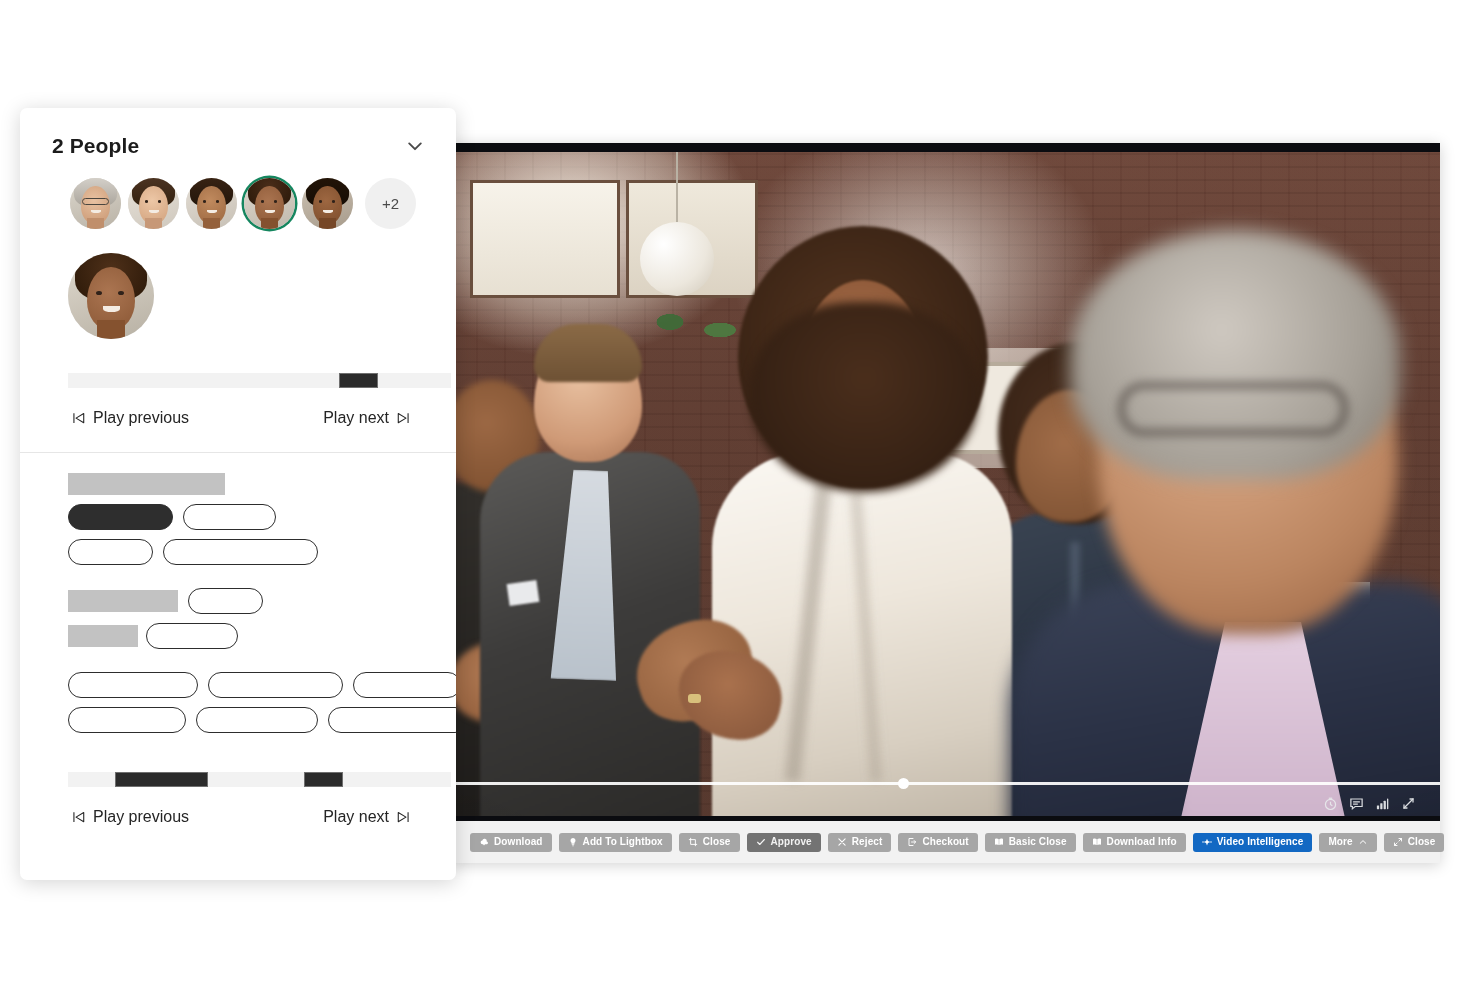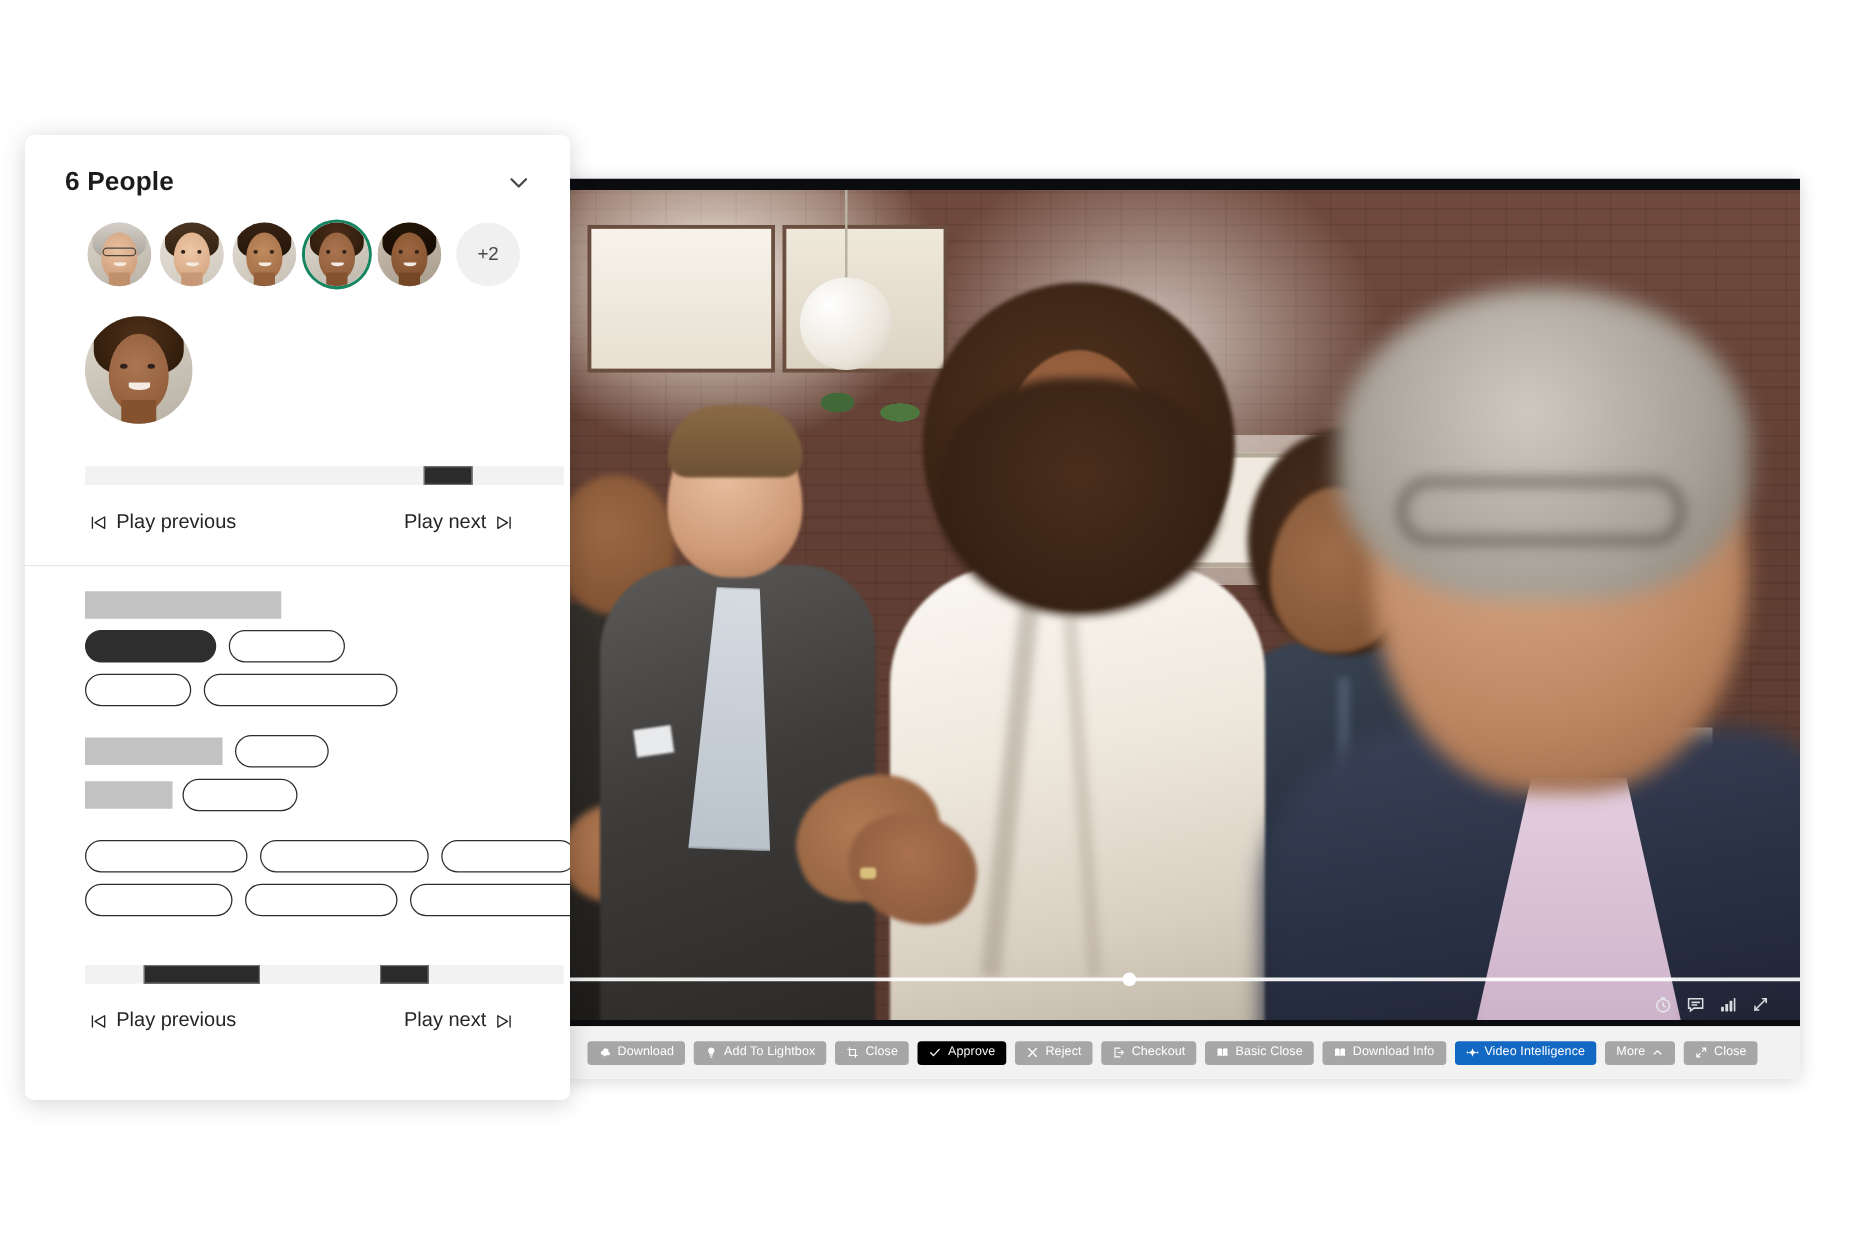--- a/index.html
+++ b/index.html
@@ -174,33 +174,34 @@
   .vci { width: 15px; height: 15px; display: block; opacity: .93; }
   .vci svg { display: block; }
 
   
   .toolbar {
     position: absolute; left: 0; top: 678px;
     width: 990px; height: 42px;
     background: #f2f2f2;
     display: flex; align-items: center; gap: 7px;
     padding: 0 8px 0 20px;
+    font-weight: bold;
   }
   .tb-btn {
     display: inline-flex; align-items: center; gap: 5px;
     height: 19px; padding: 0 9px;
     border-radius: 3px;
     background: #a6a6a6;
     color: #ffffff;
     font-size: 10px; line-height: 1;
     white-space: nowrap;
     cursor: pointer;
     letter-spacing: .1px;
   }
-  .tb-btn.disabled { background: #000000; color: #f2f2f2; }
+  .tb-btn.disabled { background: #737373; color: #f2f2f2; }
   .tb-btn.primary { background: #1268c3; }
   .tb-ic { width: 10px; height: 10px; display:block; flex: 0 0 auto; }
   .tb-ic svg { display: block; }
 
   
   .panel {
     position: absolute;
     left: 20px; top: 108px;
     width: 436px; height: 772px;
     background: #ffffff;
@@ -485,21 +486,21 @@
       </div>
 
     </div>
   </div>
 
   <div class="panel">
 
     <div>
 
       <div class="section-head">
-        <div class="section-title">6 People</div>
+        <div class="section-title">2 People</div>
         <span class="chev">
           <svg viewBox="0 0 22 22" fill="none" stroke="#4a4a4a" stroke-width="1.9" stroke-linecap="round" stroke-linejoin="round">
               <path d="M5.2 8.4L11 14.2l5.8-5.8"></path>
             </svg>
         </span>
       </div>
 
       <div class="avatar-row">
 
         <div class="avatar">

